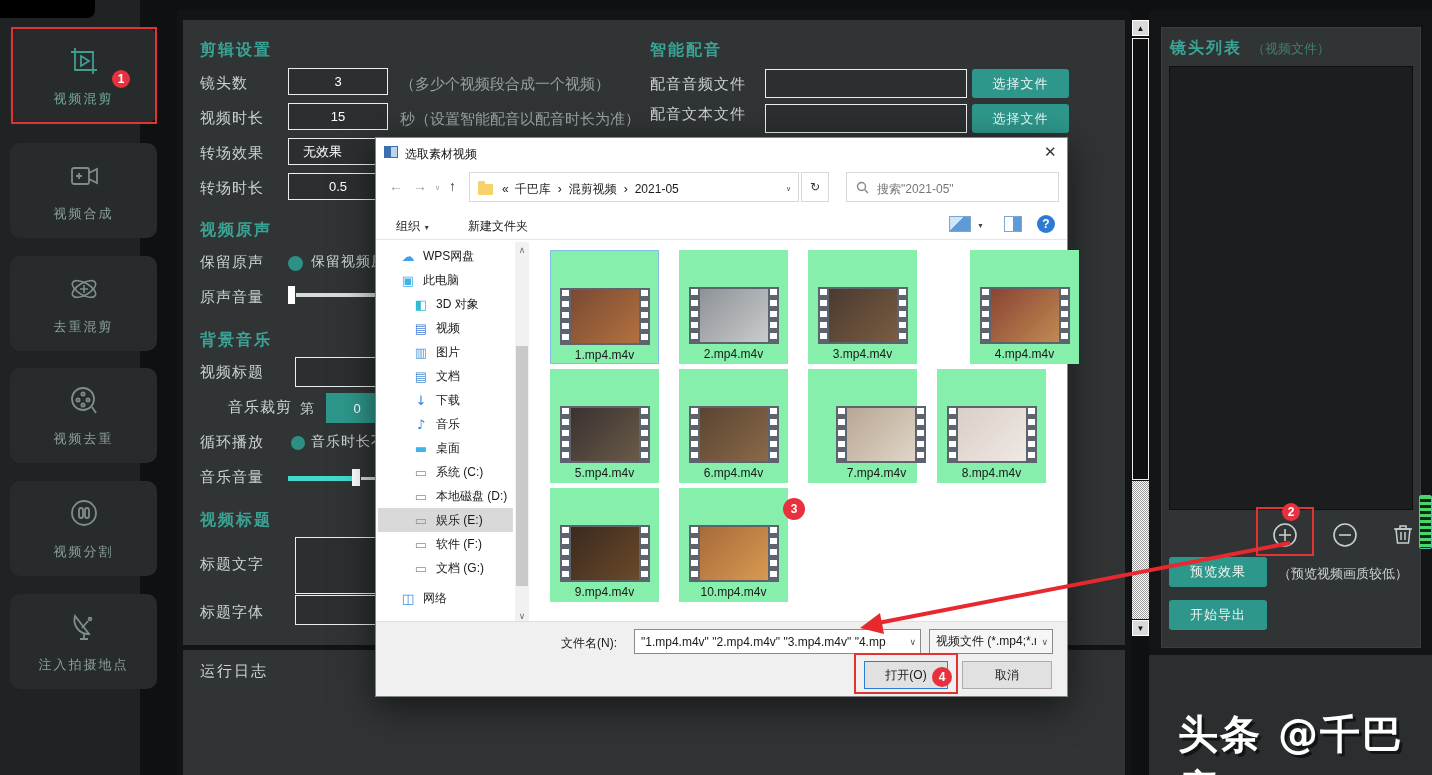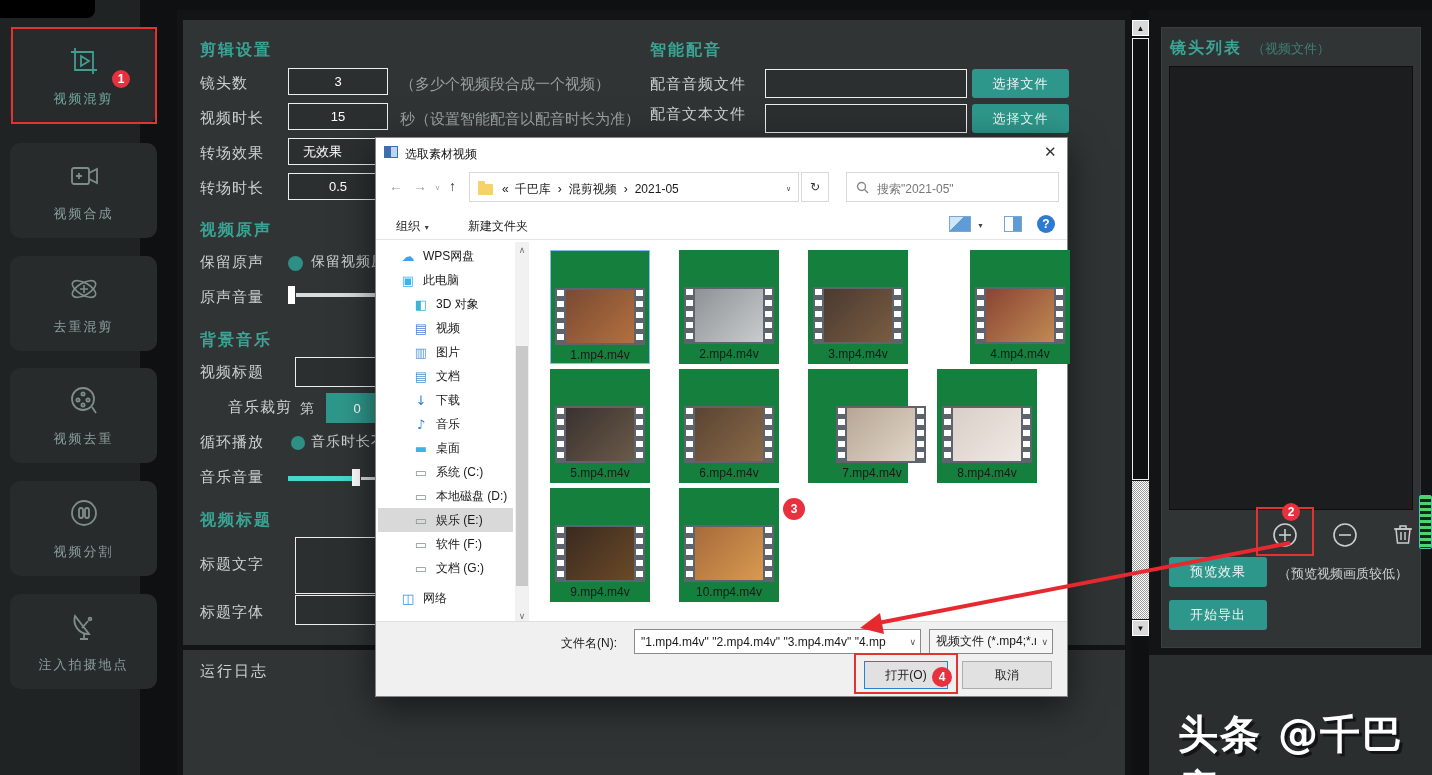--- a/index.html
+++ b/index.html
@@ -71,21 +71,21 @@
   .help-circle { width:18px; height:18px; border-radius:50%; background:#2f7ad1; color:#fff; font-size:12px; font-weight:bold;
                  display:flex; align-items:center; justify-content:center; }
   .viewico { width:22px; height:16px; border:1px solid #7aa7cf; background:linear-gradient(135deg,#cfe6f7 0 40%,#5f9bd6 40% 100%); }
   .paneico { width:18px; height:16px; border:1px solid #7aa7cf; background:linear-gradient(90deg,#fff 0 50%,#5f9bd6 50% 100%); }
   .nav-item { height:24px; display:flex; align-items:center; gap:7px; font-size:12px; color:#1a1a1a; cursor:pointer; }
   .nav-item.selected { background:#d9d9d9; }
   .nav-glyph { font-size:13px; width:16px; text-align:center; font-family:"DejaVu Sans",sans-serif; }
   .dlg-scroll { background:#f1f1f1; }
   .dlg-scroll .thumb { background:#c9c9c9; }
   .dlg-scroll .sarrow { color:#707070; font-size:9px; text-align:center; }
-  .file-item { width:100px; height:114px; background:#15803d; cursor:pointer; }
+  .file-item { width:109px; height:114px; background:#86efac; cursor:pointer; }
   .file-item.focused { border:1px solid #84bfe8; }
   .strip { position:relative; width:90px; height:57px; margin:37px auto 0; background:#5d646d; }
   .strip .holes { position:absolute; top:2px; bottom:2px; width:7px;
      background:repeating-linear-gradient(180deg,#fff 0 6px,transparent 6px 11px); }
   .strip .holes.l { left:2px; } .strip .holes.r { right:2px; }
   .strip .photo { position:absolute; left:11px; right:11px; top:2px; bottom:2px; }
   .file-name { text-align:center; font-size:12px; margin-top:3px; color:#1a1a1a; }
   .dlg-bottom { background:#f0f0f0; border-top:1px solid #dfdfdf; }
   .combo { background:#fff; border:1px solid #8a8a8a; display:flex; align-items:center; font-size:12px;
            padding:0 4px 0 6px; white-space:nowrap; overflow:hidden; }

